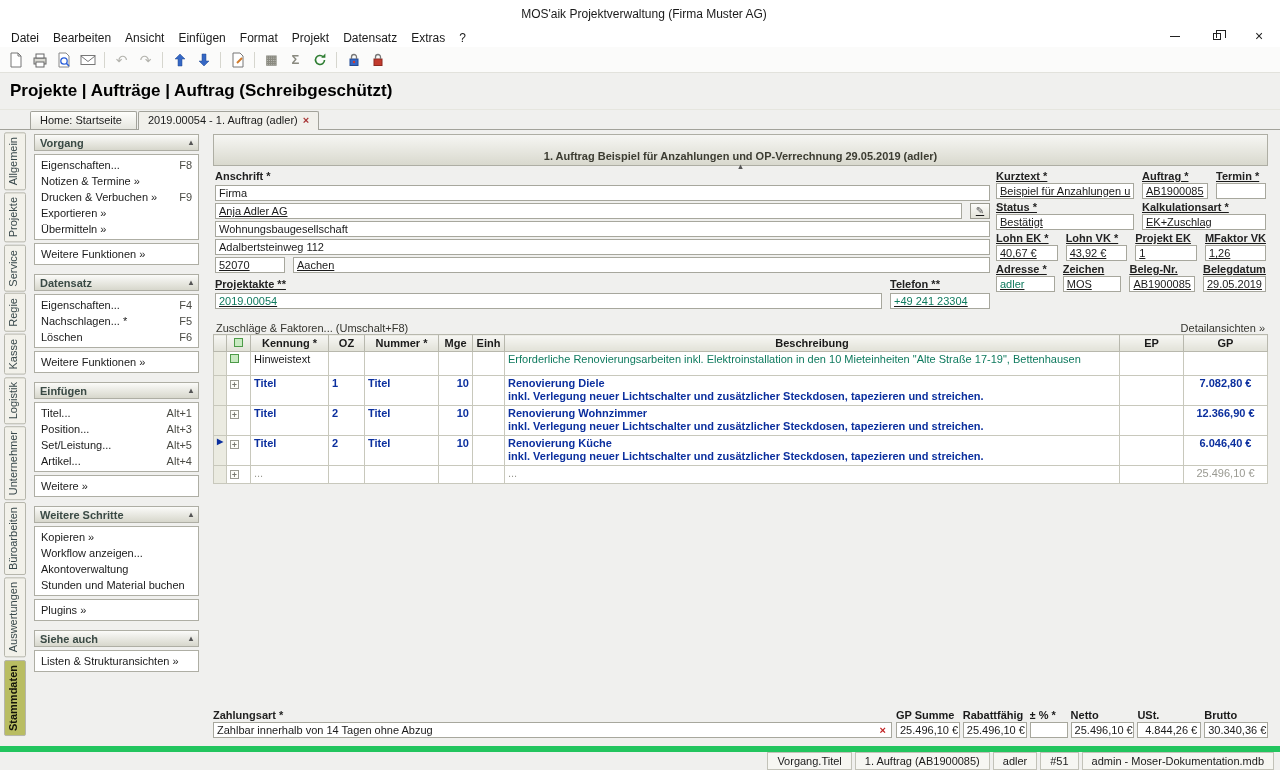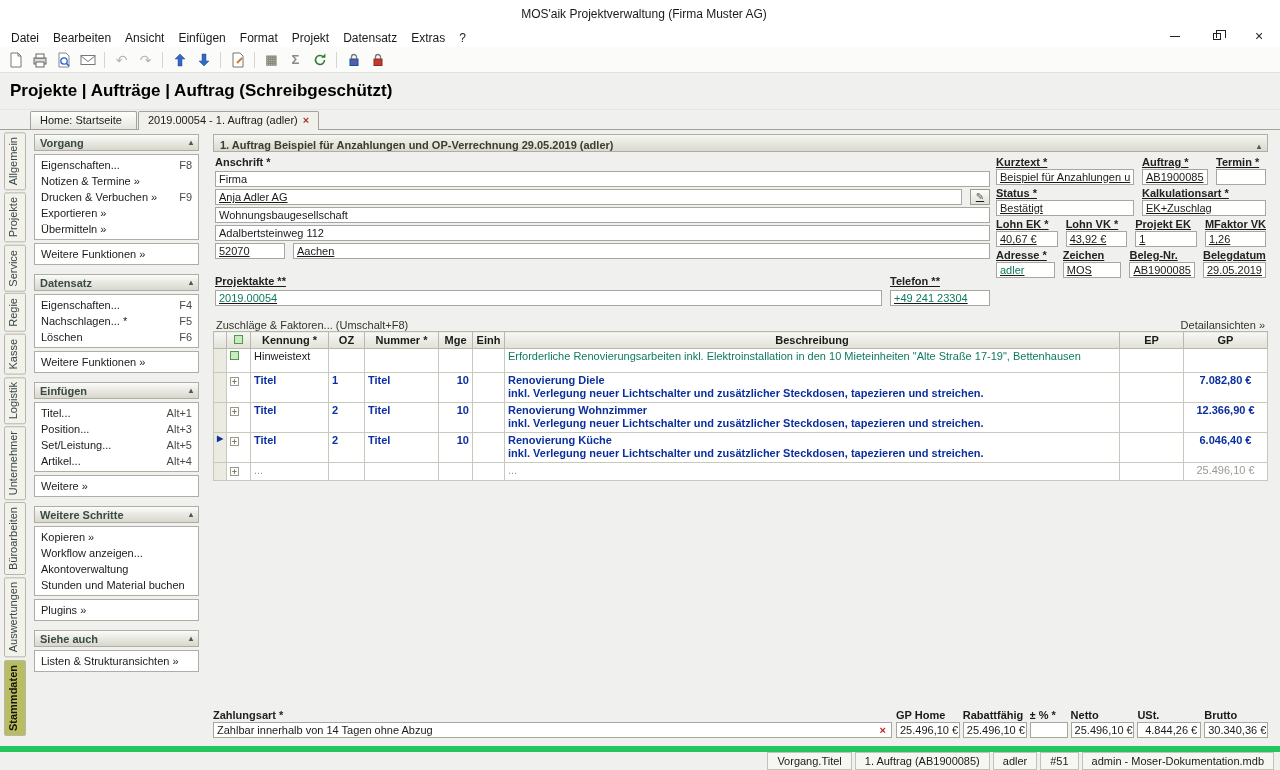--- a/index.html
+++ b/index.html
@@ -41,21 +41,21 @@
   .sidebar { width:178px; padding:4px 6px 0 7px; overflow:hidden; }
   .sgroup { margin-bottom:9px; }
   .shead { height:17px; display:flex; justify-content:space-between; align-items:center; padding:0 5px; background:linear-gradient(#fbfbf9,#d7d7cc); border:1px solid #aeaea4; font-weight:bold; color:#3a4a45; }
   .arr { font-size:8px; color:#555; }
   .sbox { background:#fff; border:1px solid #aeaea4; margin-top:3px; padding:2px 0; }
   .sitem { height:16px; line-height:16px; padding:0 6px; display:flex; justify-content:space-between; white-space:nowrap; overflow:hidden; }
   .skey { color:#4a4a44; margin-left:6px; }
 
   
   .main { flex:1; display:flex; flex-direction:column; padding:4px 12px 0 8px; overflow:hidden; }
-  .docheader, .poshead { height:18px; display:flex; justify-content:space-between; align-items:flex-end; padding:0 6px; background:linear-gradient(#f6f6f3,#d9d9ce); border:1px solid #aeaea4; font-weight:bold; color:#3c3c32; }
+  .docheader, .poshead { height:18px; display:flex; justify-content:space-between; align-items:center; padding:15px 6px; background:linear-gradient(#f6f6f3,#d9d9ce); border:1px solid #aeaea4; font-weight:bold; color:#3c3c32;flex-direction:column; }
   .poshead { height:16px; }
 
   .formarea { padding:4px 2px 8px 2px; display:flex; gap:6px; }
   .fleft { flex:1; display:flex; flex-direction:column; gap:2px; }
   .fright { width:270px; display:flex; flex-direction:column; }
   .flabel { font-weight:bold; color:#222; height:13px; line-height:13px; white-space:nowrap; overflow:hidden; }
   .ibox { height:16px; line-height:14px; background:#fff; border:1px solid #a7a79d; padding:0 3px; white-space:nowrap; overflow:hidden; }
   .ibox.teal { color:#0e7a5e; }
   .frow { display:flex; gap:8px;text-decoration:underline; }
   .fcol { display:flex; flex-direction:column; margin-bottom:2px; }
@@ -395,21 +395,21 @@
         <div class="frow">
           <div class="ibox fgrow">Anja Adler AG</div>
           <div class="editbtn">✎</div>
         </div>
         <div class="ibox">Wohnungsbaugesellschaft</div>
         <div class="ibox">Adalbertsteinweg 112</div>
         <div class="frow">
           <div class="ibox w70">52070</div>
           <div class="ibox fgrow">Aachen</div>
         </div>
-        <div class="frow" style="margin-top:14px">
+        <div class="frow" style="margin-top:3px">
           <div class="flabel fgrow">Projektakte **</div>
           <div class="flabel w100">Telefon **</div>
         </div>
         <div class="frow">
           <div class="ibox teal fgrow">2019.00054</div>
           <div class="ibox teal w100">+49 241 23304</div>
         </div>
       </div>
 
       <div class="fright">
@@ -600,21 +600,21 @@
       <div class="zart">
         <div class="flabel">Zahlungsart *</div>
         <div class="ibox zartbox">
           <span class="ztext">Zahlbar innerhalb von 14 Tagen ohne Abzug</span>
           <span class="clear">×</span>
         </div>
       </div>
       <div class="totals">
 
           <div class="tfield">
-            <div class="tlabel">GP Home</div>
+            <div class="tlabel">GP Summe</div>
             <div class="ibox num">25.496,10 €</div>
           </div>
 
           <div class="tfield">
             <div class="tlabel">Rabattfähig</div>
             <div class="ibox num">25.496,10 €</div>
           </div>
 
           <div class="tfield narrow">
             <div class="tlabel">± % *</div>

